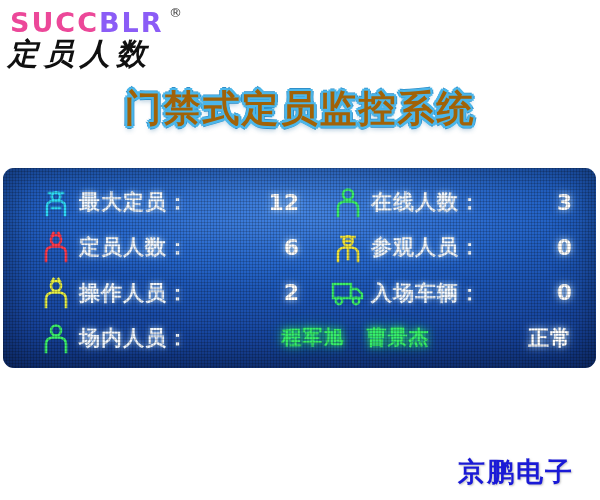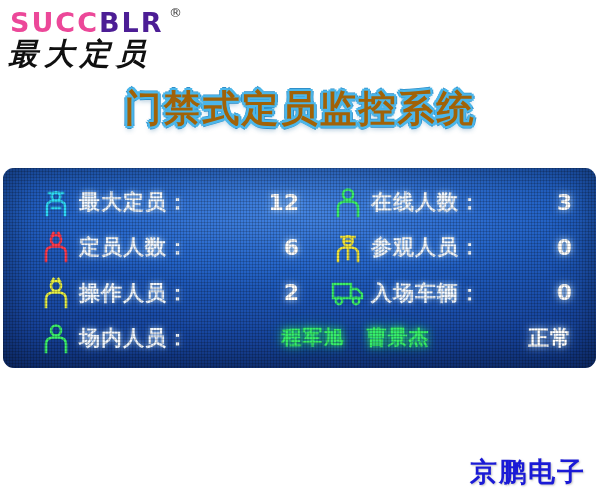--- a/index.html
+++ b/index.html
@@ -28,21 +28,21 @@
     left: 2px;
     top: 3px;
     font-family: "DejaVu Sans", "Liberation Sans", sans-serif;
     font-weight: bold;
     font-size: 27px;
     letter-spacing: 2px;
     line-height: 1;
     white-space: nowrap;
   }
   #brand-latin .seg-a { color: #ec4899; }
-  #brand-latin .seg-b { color: #4c1d95; }
+  #brand-latin .seg-b { color: #8b5cf6; }
   #brand-reg {
     position: absolute;
     left: 161px;
     top: 0px;
     font-size: 13px;
     color: #3a3a3a;
     line-height: 1;
   }
   #brand-cn {
     position: absolute;
@@ -193,40 +193,40 @@
     font-weight: bold;
     font-size: 21px;
     letter-spacing: 1px;
     color: #ffffff;
     text-shadow: 0 0 6px rgba(200,230,255,0.95), 0 0 13px rgba(130,190,255,0.6);
   }
 
   
   #footer-brand {
     position: absolute;
-    right: 14px;
+    right: 26px;
     bottom: 10px;
     font-family: "DejaVu Sans", "Liberation Sans", sans-serif;
     font-weight: bold;
     font-size: 27px;
     letter-spacing: 2px;
     color: #1a1ad6;
     text-shadow: 1px 1px 2px rgba(150,150,150,0.55);
     white-space: nowrap;
   }
 </style>
 </head>
 <body>
 
 <div id="brand">
   <div id="brand-latin">
     <span class="seg-a">SUCC</span><span class="seg-b">BLR</span>
   </div>
   <div id="brand-reg">®</div>
-  <div id="brand-cn">最大定员</div>
+  <div id="brand-cn">定员人数</div>
 </div>
 
 <div id="main-title">门禁式定员监控系统</div>
 
 <div id="led-panel">
   <div id="led-bloom"></div>
 
   <div id="led-rows">
 
     <div class="led-row">

